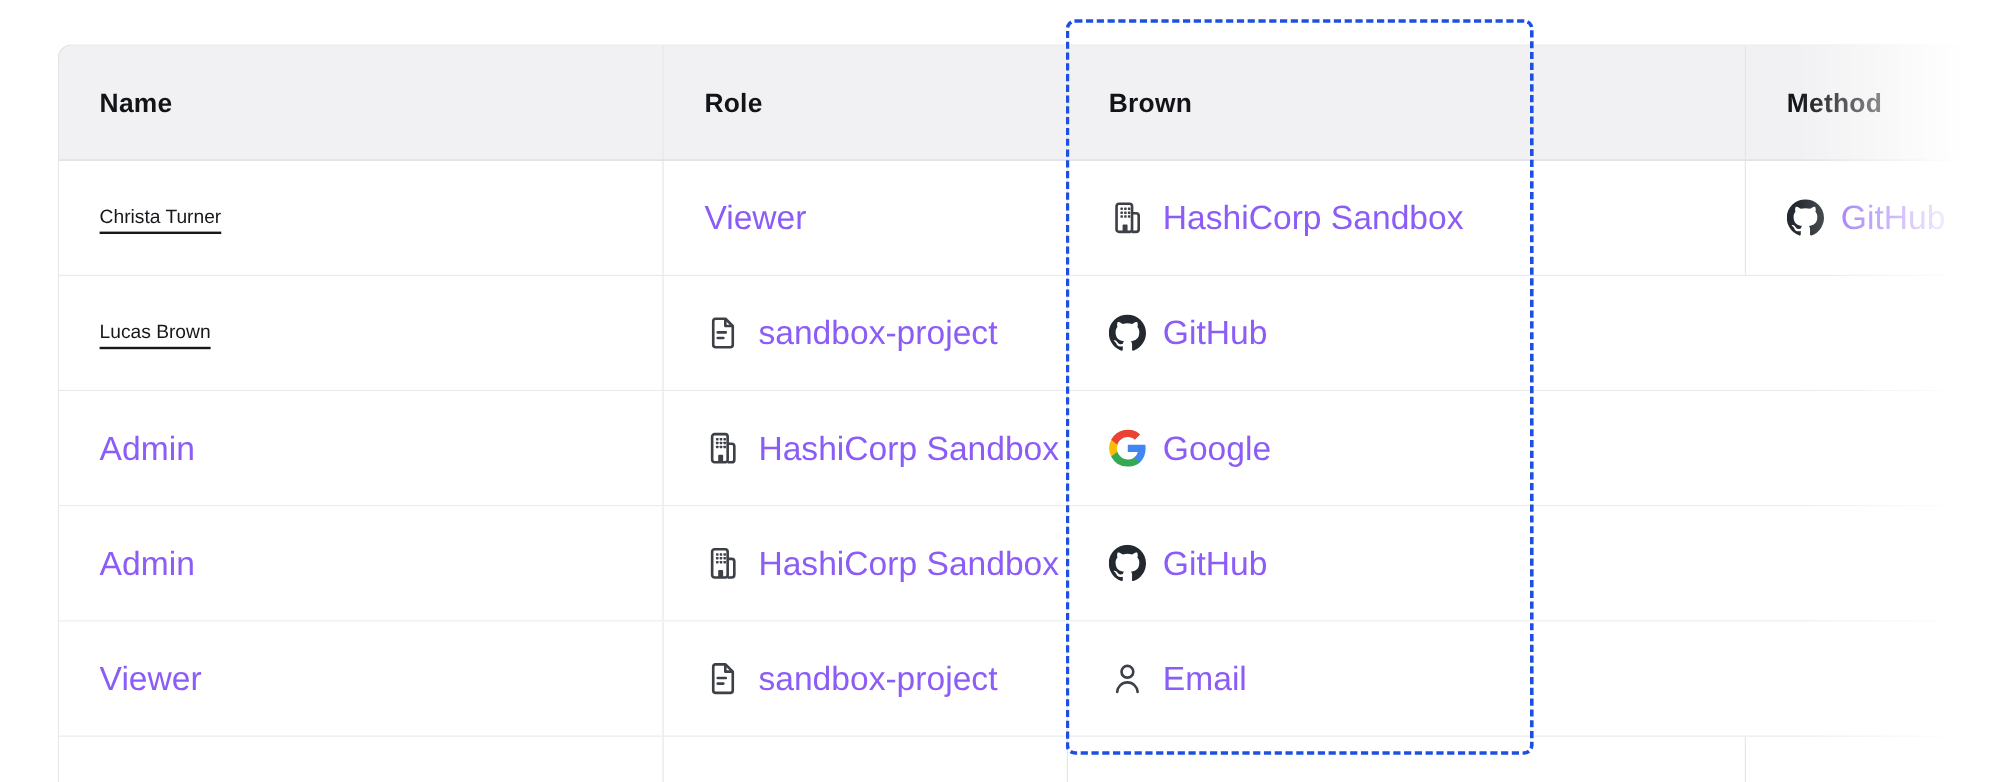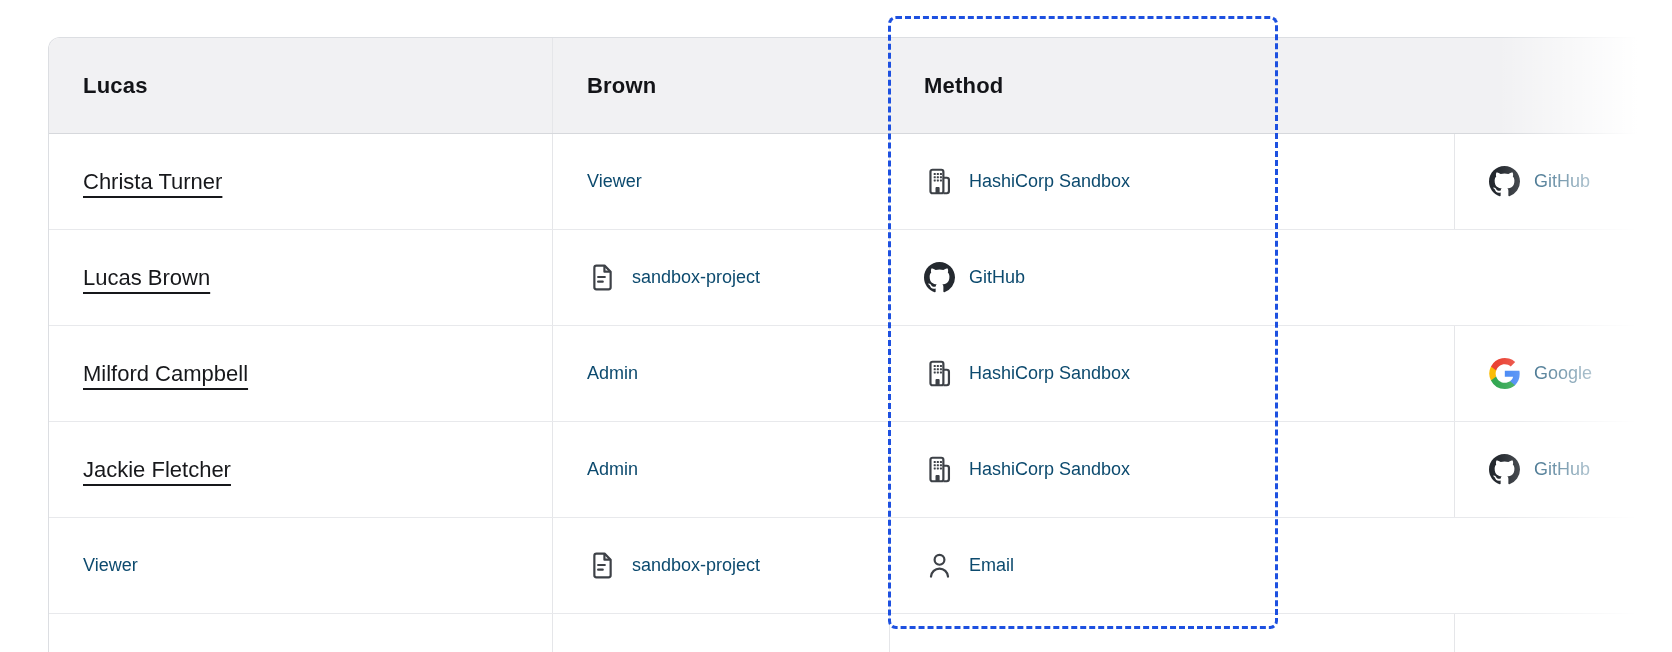--- a/index.html
+++ b/index.html
@@ -45,31 +45,31 @@
   .cell:last-child { border-right: none; }
 
   .header-label {
     font-size: 22px;
     font-weight: 700;
     color: #131418;
     letter-spacing: 0.2px;
   }
 
   .name-link {
-    font-size: 22px;
+    font-size: 16px;
     color: #17181b;
     text-decoration: underline;
     text-underline-offset: 7px;
     text-decoration-thickness: 2px;
     cursor: pointer;
   }
 
   .cell-text {
-    font-size: 18px;
-    color: #0c4a6e;
+    font-size: 28px;
+    color: #8b5cf6;
   }
 
   .icon {
     display: inline-flex;
     margin-right: 14px;
     flex: none;
     color: #3d4147;
   }
 
   
@@ -130,21 +130,24 @@
       <circle cx="12" cy="7.6" r="3.8" fill="none" stroke="currentColor" stroke-width="1.7"></circle>
       <path d="M5.4 20.6c.3-3.5 3.1-6.2 6.6-6.2s6.3 2.7 6.6 6.2" fill="none" stroke="currentColor" stroke-width="1.7" stroke-linecap="round"></path>
     </g>
   </defs>
 </svg>
 
 <div class="table">
 
   <div class="row header">
     <div class="cell">
-      <span class="header-label">Lucas</span>
+      <span class="header-label">Name</span>
+    </div>
+    <div class="cell">
+      <span class="header-label">Role</span>
     </div>
     <div class="cell">
       <span class="header-label">Brown</span>
     </div>
     <div class="cell">
       <span class="header-label">Method</span>
     </div>
   </div>
 
   <div class="row body">
@@ -189,23 +192,20 @@
           <svg width="31" height="31" viewBox="0 0 24 24">
             <use href="#i-github"></use>
           </svg>
         </span>
       <span class="cell-text">GitHub</span>
     </div>
   </div>
 
   <div class="row body">
     <div class="cell">
-      <a class="name-link">Milford Campbell</a>
-    </div>
-    <div class="cell">
       <span class="cell-text">Admin</span>
     </div>
     <div class="cell">
       <span class="icon">
           <svg width="31" height="31" viewBox="0 0 24 24">
             <use href="#i-org"></use>
           </svg>
         </span>
       <span class="cell-text">HashiCorp Sandbox</span>
     </div>
@@ -214,23 +214,20 @@
           <svg width="31" height="31" viewBox="0 0 24 24">
             <use href="#i-google"></use>
           </svg>
         </span>
       <span class="cell-text">Google</span>
     </div>
   </div>
 
   <div class="row body">
     <div class="cell">
-      <a class="name-link">Jackie Fletcher</a>
-    </div>
-    <div class="cell">
       <span class="cell-text">Admin</span>
     </div>
     <div class="cell">
       <span class="icon">
           <svg width="31" height="31" viewBox="0 0 24 24">
             <use href="#i-org"></use>
           </svg>
         </span>
       <span class="cell-text">HashiCorp Sandbox</span>
     </div>

